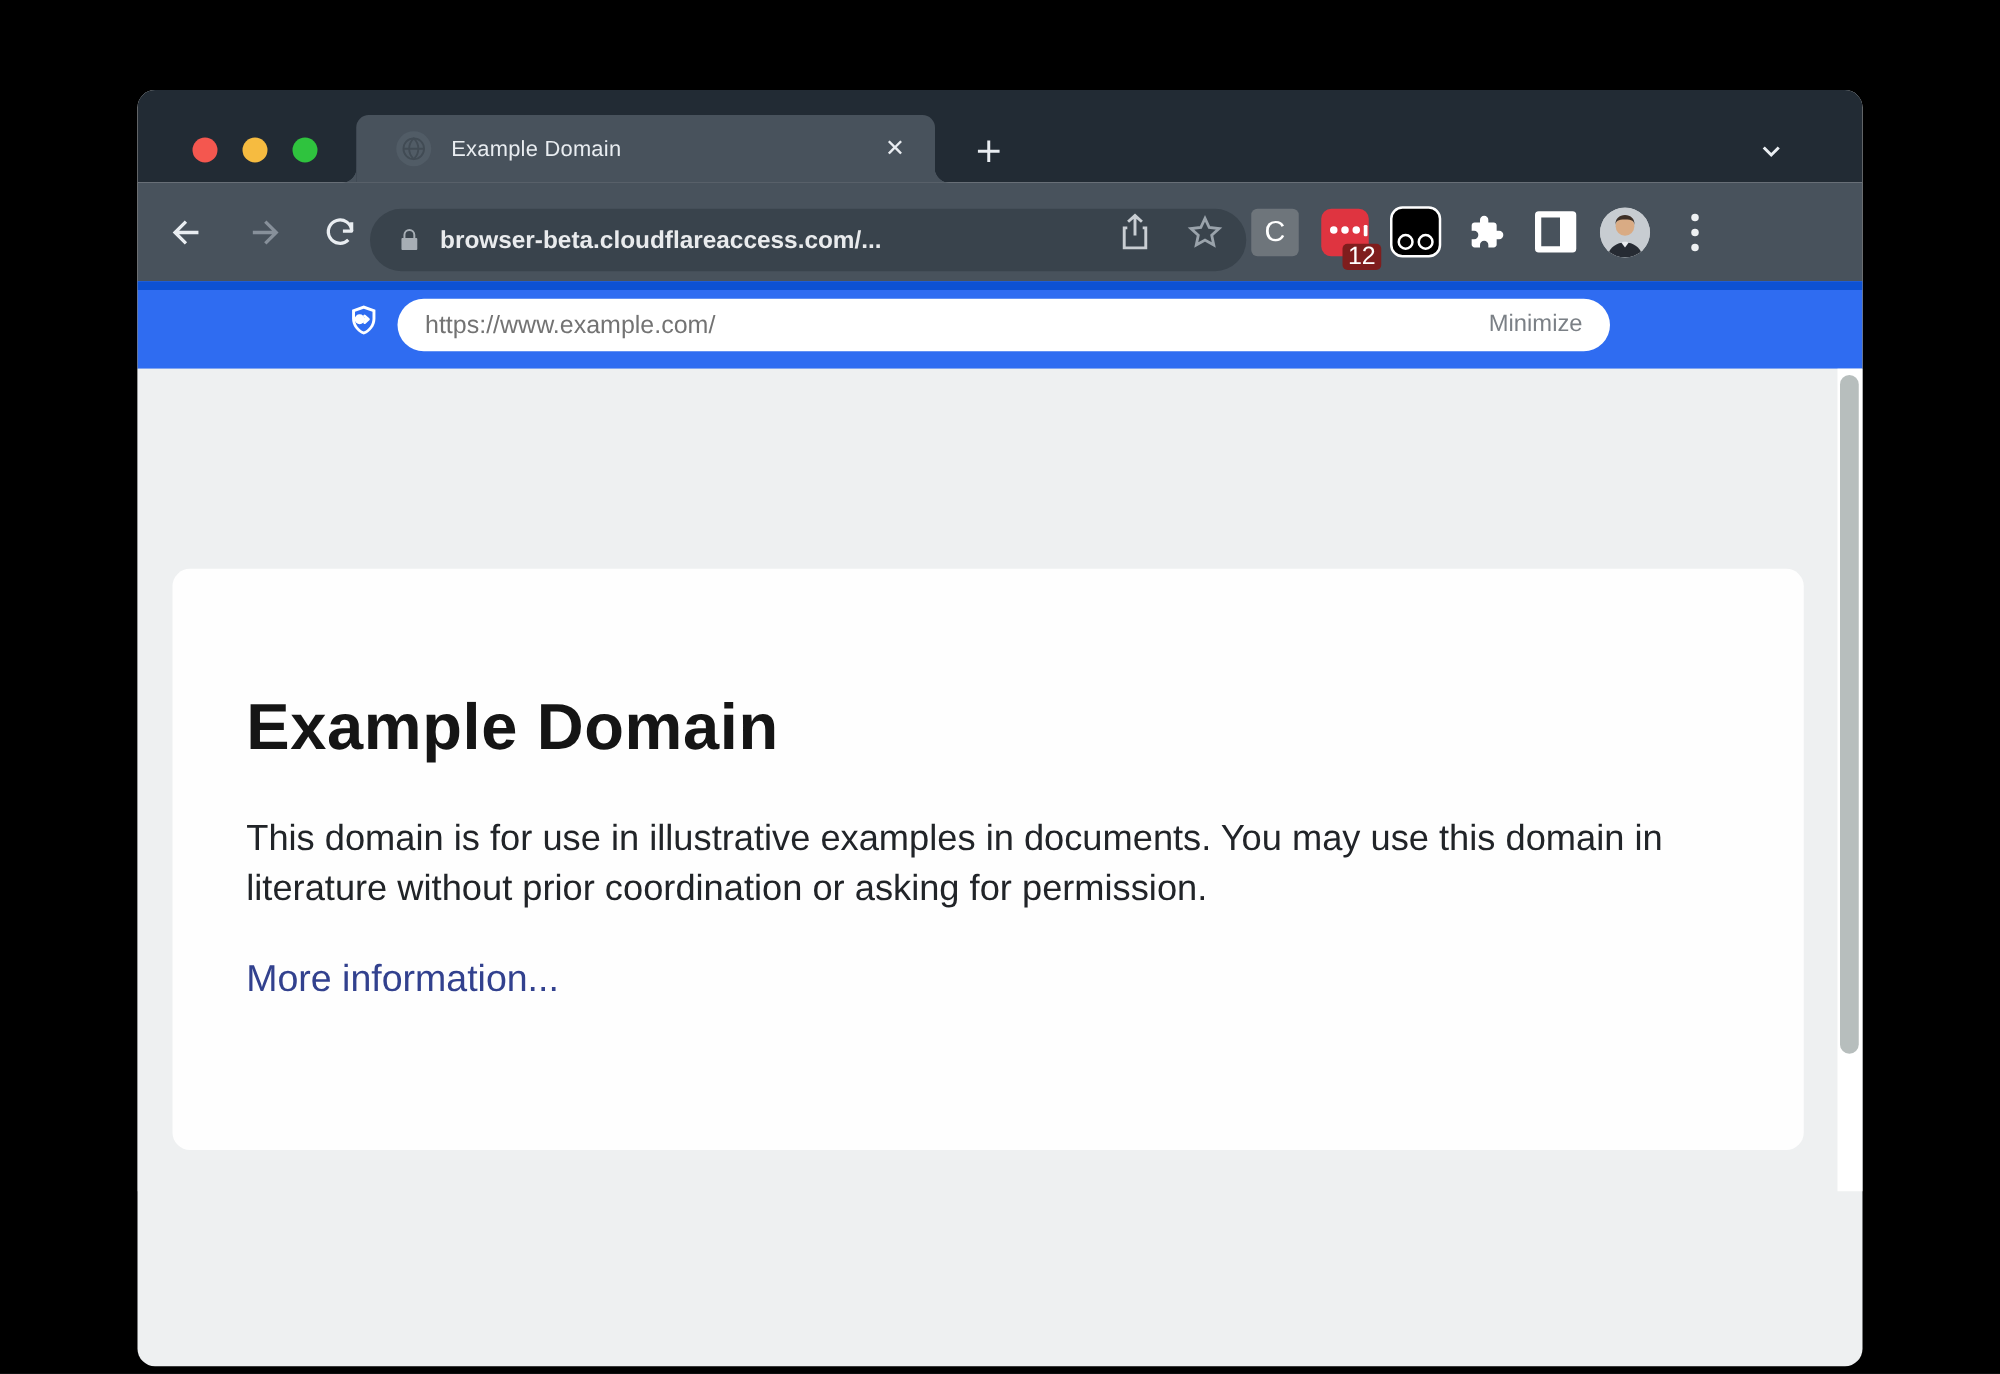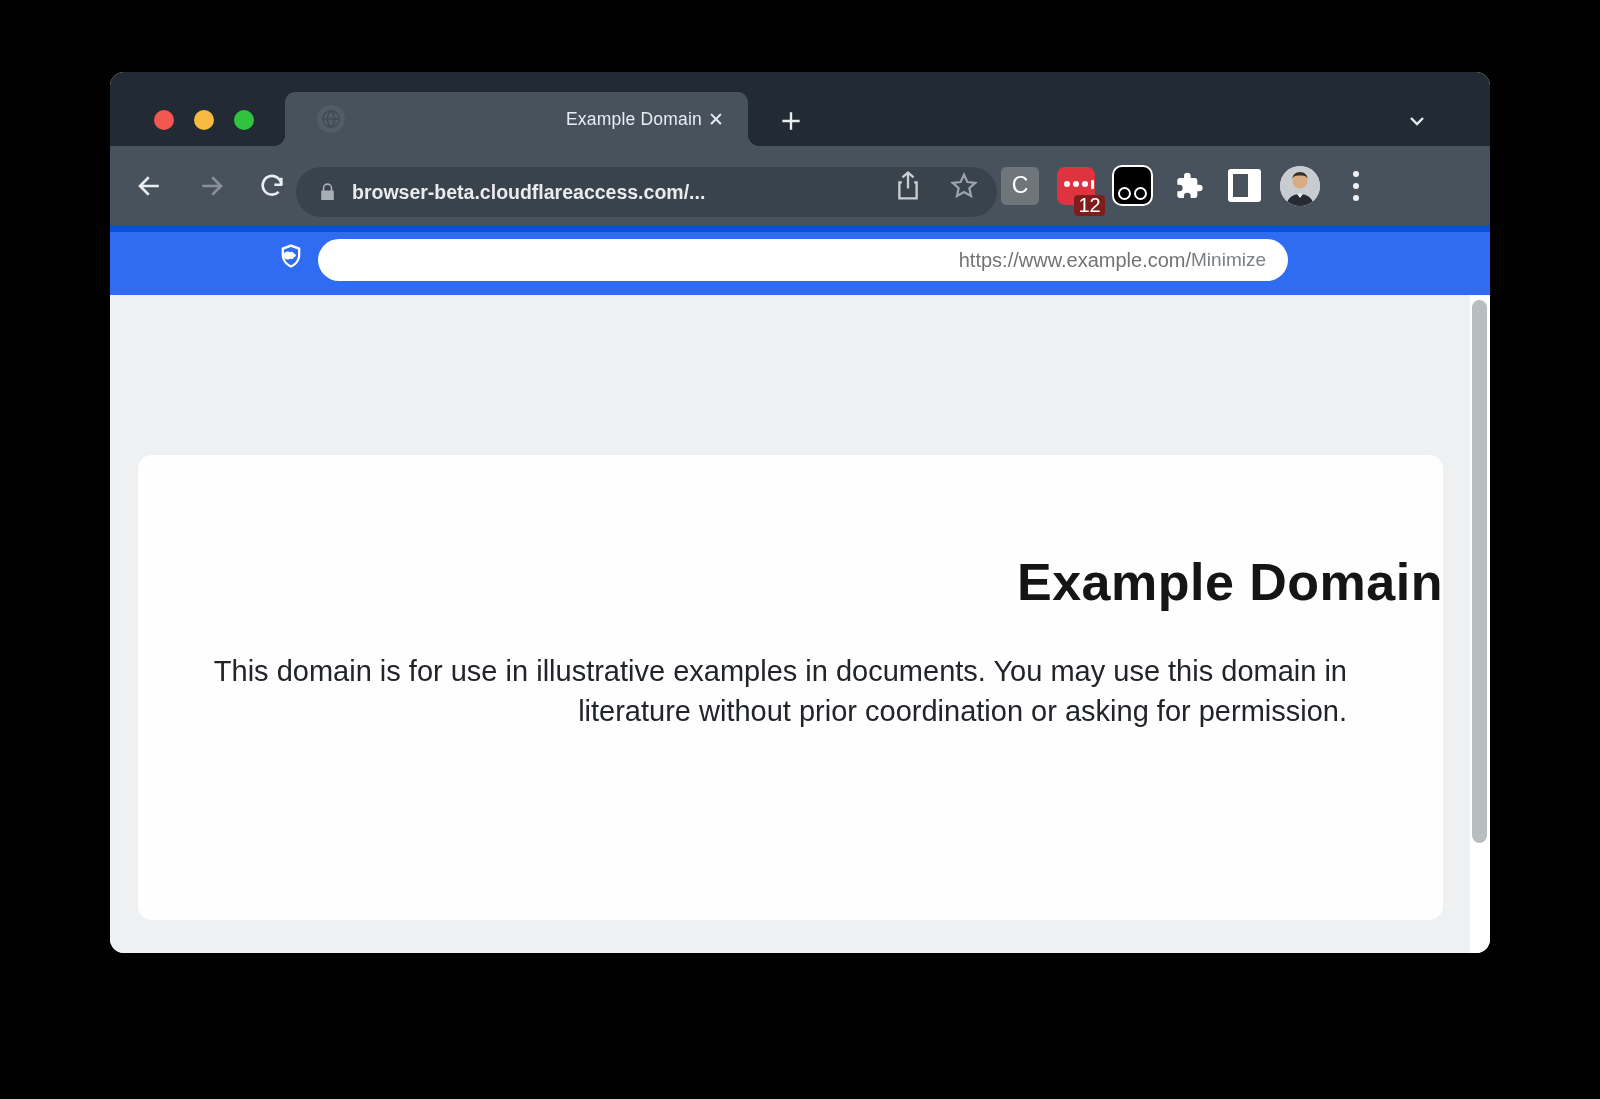--- a/index.html
+++ b/index.html
@@ -1,19 +1,19 @@
 <!DOCTYPE html>
 <html><head>
 <meta charset="utf-8">
 <style>
   * { margin:0; padding:0; box-sizing:border-box; }
   html,body { width:1600px; height:1099px; background:#000; font-family:"Liberation Sans", sans-serif; overflow:hidden; }
 
-  .window { position:absolute; left:110px; top:72px; width:1380px; height:881px;
-            border-radius:14px; overflow:hidden; background:#eef0f1;text-align:right; }
+  .window { position:absolute; left:110px; top:72px; width:1380px; height:1021px;
+            border-radius:14px; overflow:hidden; background:#eef0f1; }
 
   
   .tabbar { position:relative; width:100%; height:74px; background:#222b34; }
   .lights { position:absolute; left:44px; top:38px; display:flex; gap:20px; }
   .light { width:20px; height:20px; border-radius:50%; }
   .light.red { background:#f4574f; }
   .light.yellow { background:#f6bb40; }
   .light.green { background:#2fc33e; }
 
   .tab { position:absolute; left:175px; top:20px; width:463px; height:54px;
@@ -230,20 +230,21 @@
     <div class="iso-input">
       <span class="iso-url">https://www.example.com/</span>
       <span class="iso-min">Minimize</span>
     </div>
   </div>
 
   <div class="content">
     <div class="card">
       <h1>Example Domain</h1>
       <p>This domain is for use in illustrative examples in documents. You may use this domain in literature without prior coordination or asking for permission.</p>
+      <a href="#">More information...</a>
     </div>
 
     <div class="scroll-track">
       <div class="scroll-thumb"></div>
     </div>
   </div>
 
 </div>
 
 </body></html>

